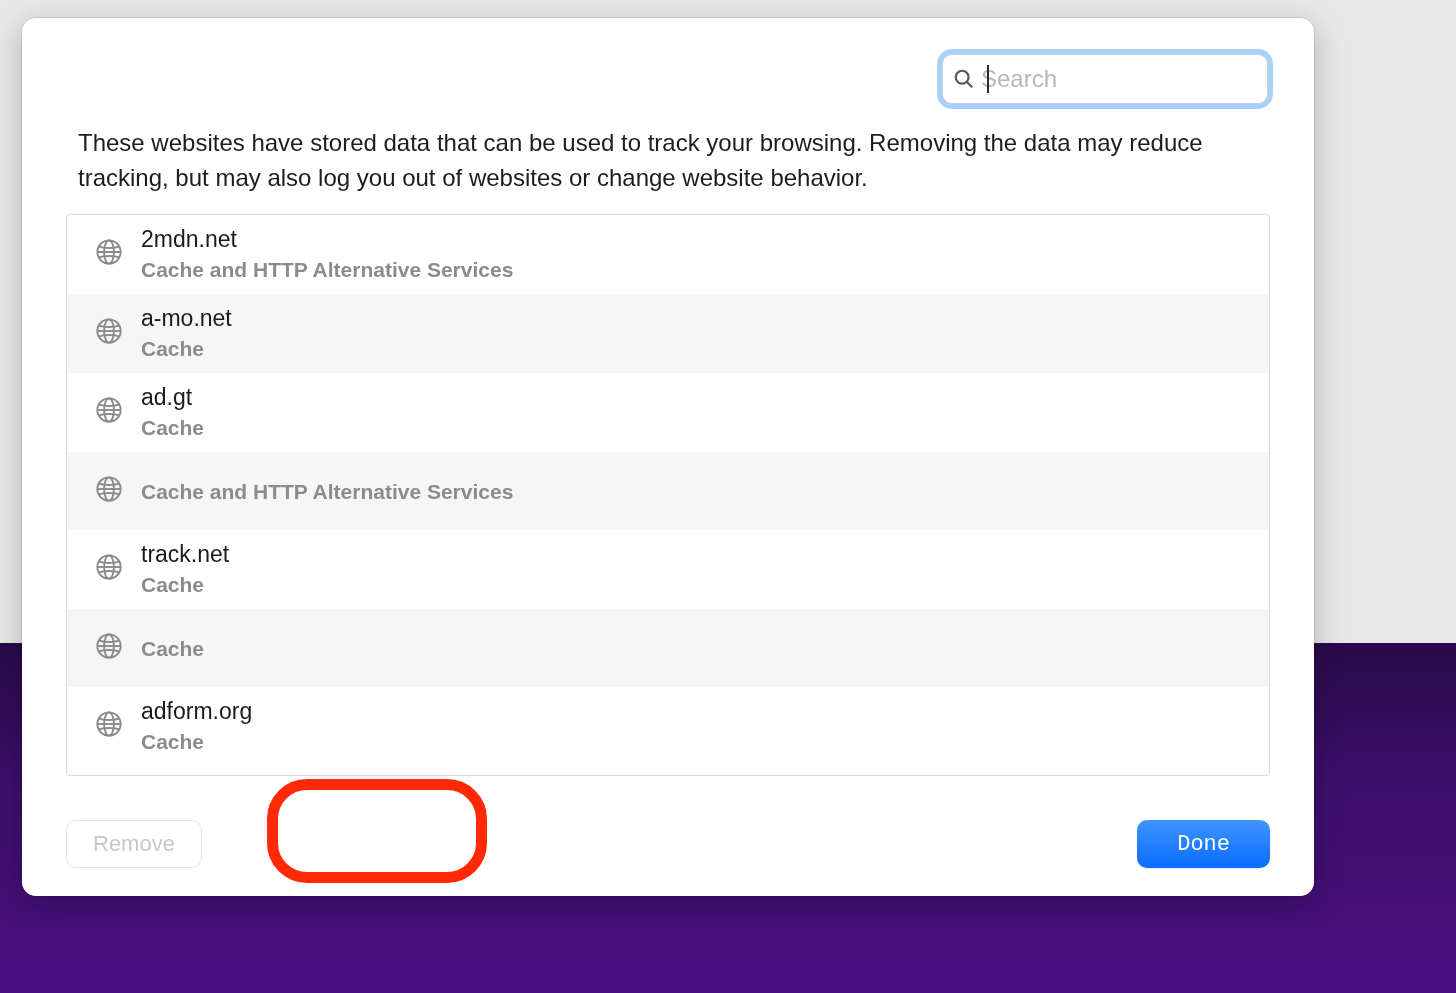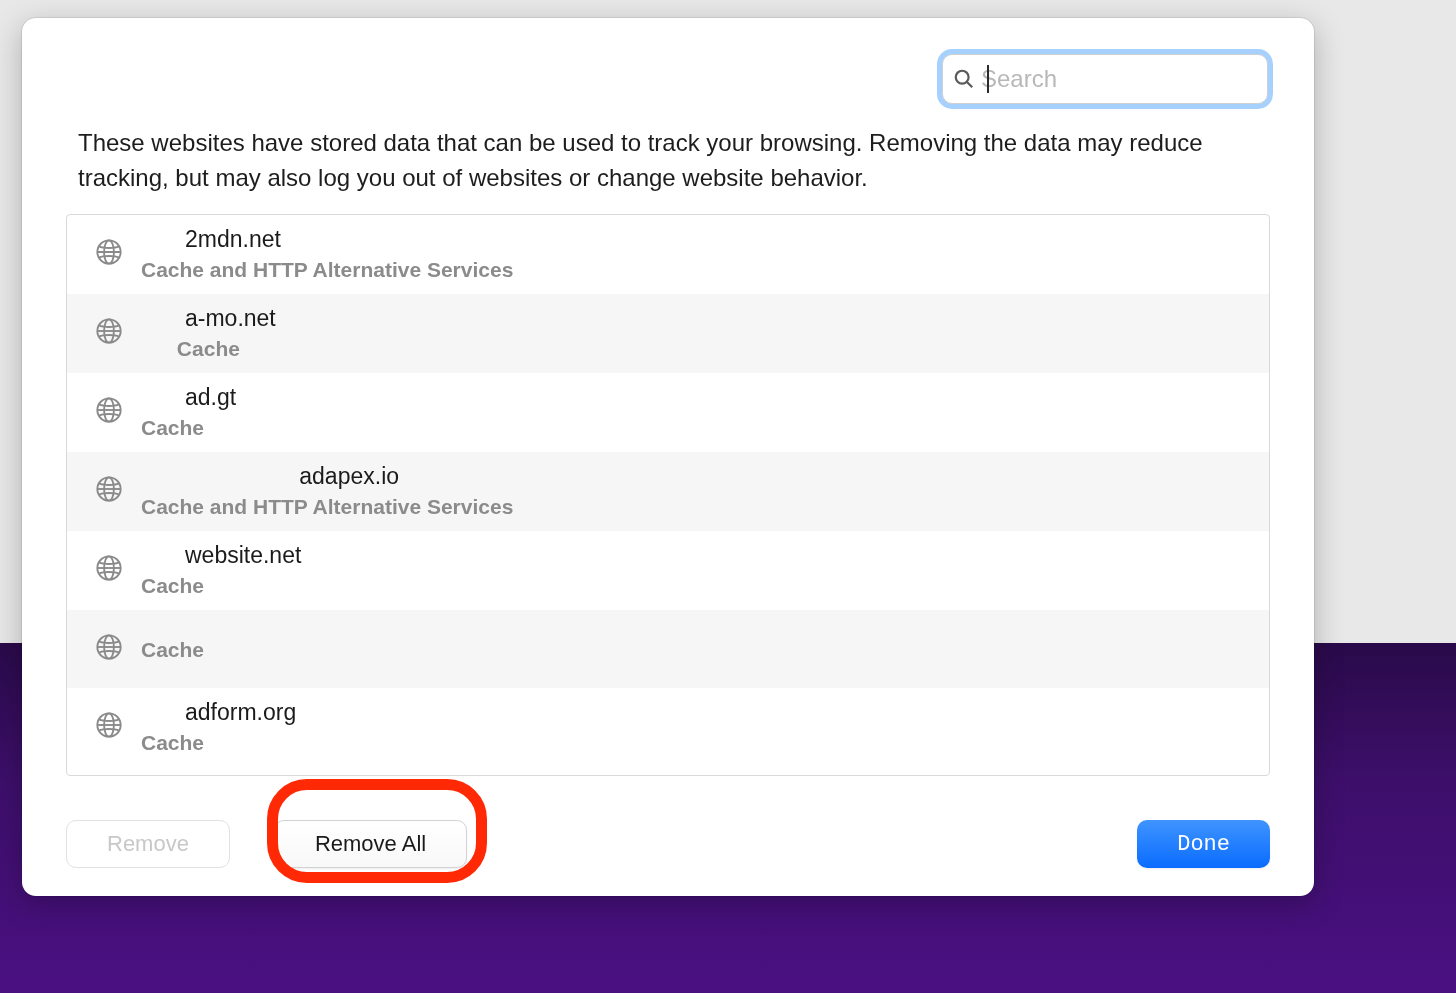--- a/index.html
+++ b/index.html
@@ -84,39 +84,39 @@
     height: 562px;
     overflow: hidden;
     background: #fff;
   }
   .row {
     display: flex;
     align-items: center;
     padding: 10px 18px 10px 28px;
     min-height: 78px;
   }
-  .row.alt { background: #f6f6f6; text-align: center; }
+  .row.alt { background: #f6f6f6; }
   .globe-icon {
     width: 28px; height: 28px;
     color: #8a8a8a;
     margin-right: 18px;
     flex: 0 0 auto;
   }
   .row-text { display: flex; flex-direction: column; line-height: 1.25; }
-  .domain { font-size: 23px; color: #1b1b1b; margin-left: 44px; }
+  .domain { font-size: 23px; color: #1b1b1b; }
   .detail { font-size: 21px; color: #8b8b8b; margin-top: 4px; font-weight: bold; }
   .footer {
     display: flex;
     align-items: center;
     padding: 20px 44px 28px 44px;
     margin-top: auto;
   }
   .btn {
     height: 48px;
-    padding: 0 40px;
+    padding: 0 26px;
     border-radius: 10px;
     font-size: 22px;
     border: 1px solid #d3d3d3;
     background: linear-gradient(#ffffff, #f8f8f8);
     box-shadow: 0 1px 2px rgba(0,0,0,0.08);
     cursor: pointer;
     color: #1a1a1a;
   }
   .btn.disabled {
     color: #c8c8c8;
@@ -213,34 +213,33 @@
       </div>
       <div class="row alt">
     <span><svg class="globe-icon" viewBox="0 0 24 24" fill="none" stroke="currentColor" stroke-width="1.6">
   <circle cx="12" cy="12" r="10"></circle>
   <ellipse cx="12" cy="12" rx="4.2" ry="10"></ellipse>
   <line x1="2" y1="12" x2="22" y2="12"></line>
   <path d="M3.5 7.2 C7 9, 17 9, 20.5 7.2"></path>
   <path d="M3.5 16.8 C7 15, 17 15, 20.5 16.8"></path>
 </svg></span>
     <div class="row-text">
-      <span class="domain">adapex.io</span>
       <span class="detail">Cache and HTTP Alternative Services</span>
     </div>
       </div>
       <div class="row">
     <span><svg class="globe-icon" viewBox="0 0 24 24" fill="none" stroke="currentColor" stroke-width="1.6">
   <circle cx="12" cy="12" r="10"></circle>
   <ellipse cx="12" cy="12" rx="4.2" ry="10"></ellipse>
   <line x1="2" y1="12" x2="22" y2="12"></line>
   <path d="M3.5 7.2 C7 9, 17 9, 20.5 7.2"></path>
   <path d="M3.5 16.8 C7 15, 17 15, 20.5 16.8"></path>
 </svg></span>
     <div class="row-text">
-      <span class="domain">website.net</span>
+      <span class="domain">track.net</span>
       <span class="detail">Cache</span>
     </div>
       </div>
       <div class="row alt">
     <span><svg class="globe-icon" viewBox="0 0 24 24" fill="none" stroke="currentColor" stroke-width="1.6">
   <circle cx="12" cy="12" r="10"></circle>
   <ellipse cx="12" cy="12" rx="4.2" ry="10"></ellipse>
   <line x1="2" y1="12" x2="22" y2="12"></line>
   <path d="M3.5 7.2 C7 9, 17 9, 20.5 7.2"></path>
   <path d="M3.5 16.8 C7 15, 17 15, 20.5 16.8"></path>
@@ -259,22 +258,19 @@
 </svg></span>
     <div class="row-text">
       <span class="domain">adform.org</span>
       <span class="detail">Cache</span>
     </div>
       </div>
     </div>
 
   <div class="footer">
     <button class="btn disabled">Remove</button>
-    <div class="remove-all-wrap">
-      <button class="btn">Remove All</button>
-    </div>
     <div class="spacer"></div>
     <button class="btn primary">Done</button>
   </div>
 
 </div>
 
 <div id="hl-removeall" class="highlight-ring"></div>
 
 </body></html>

